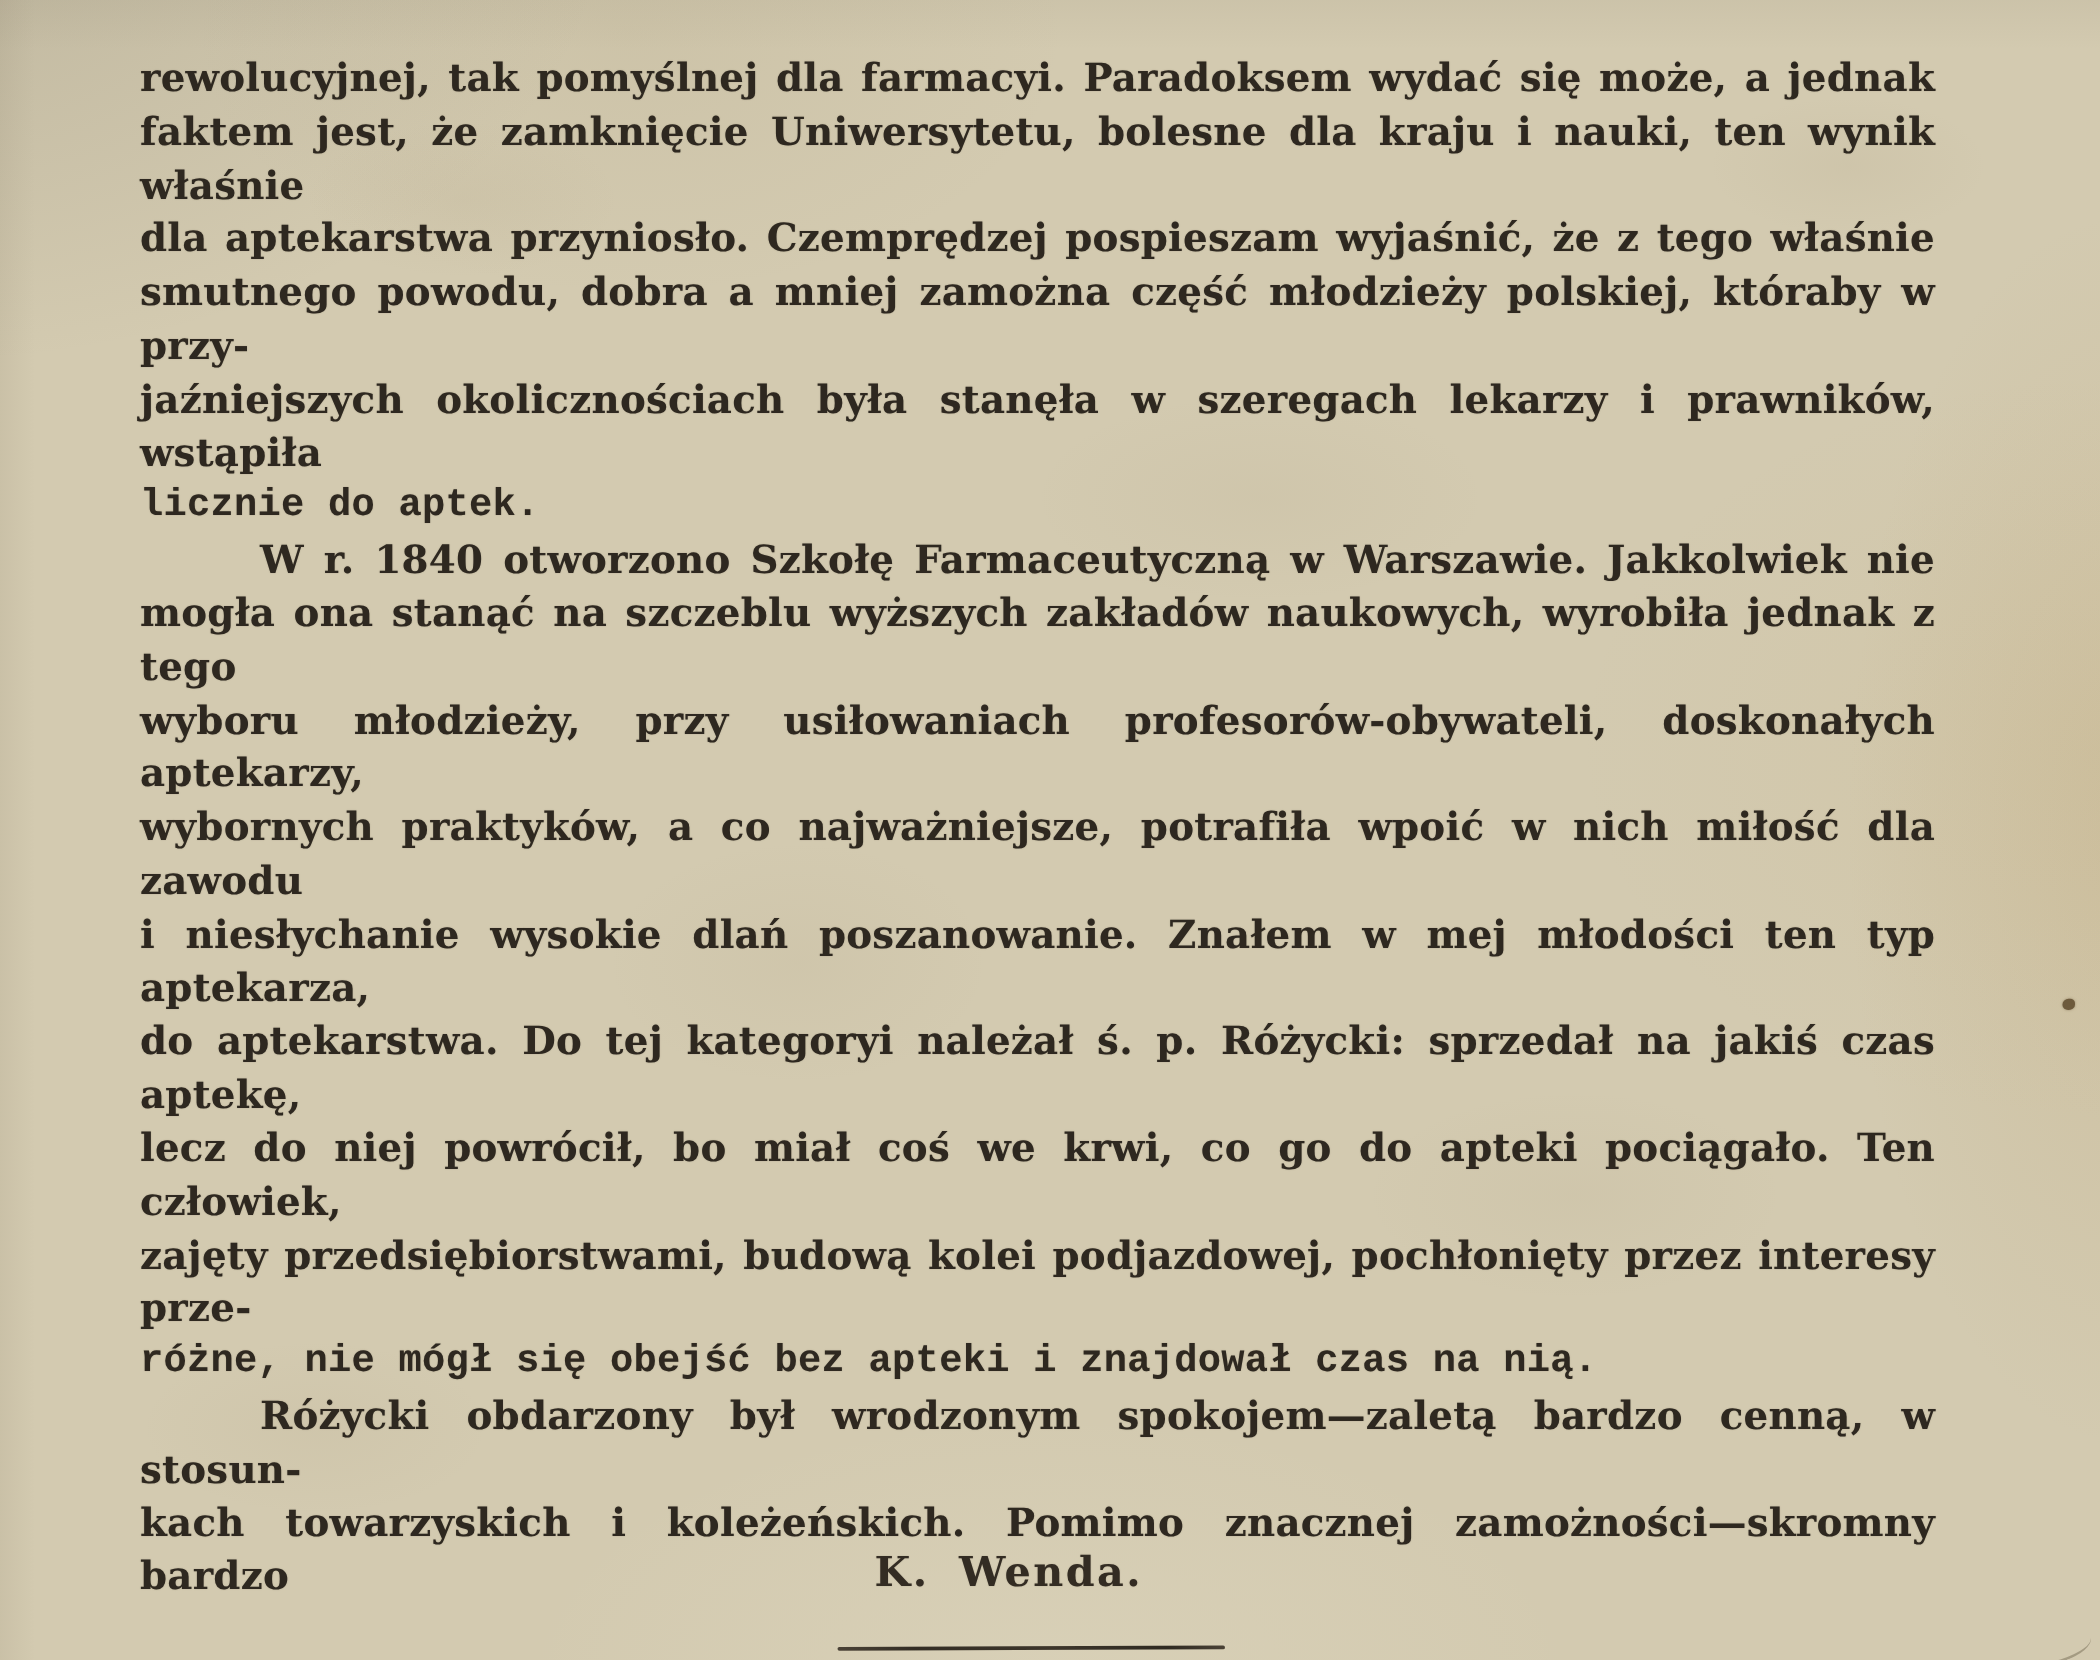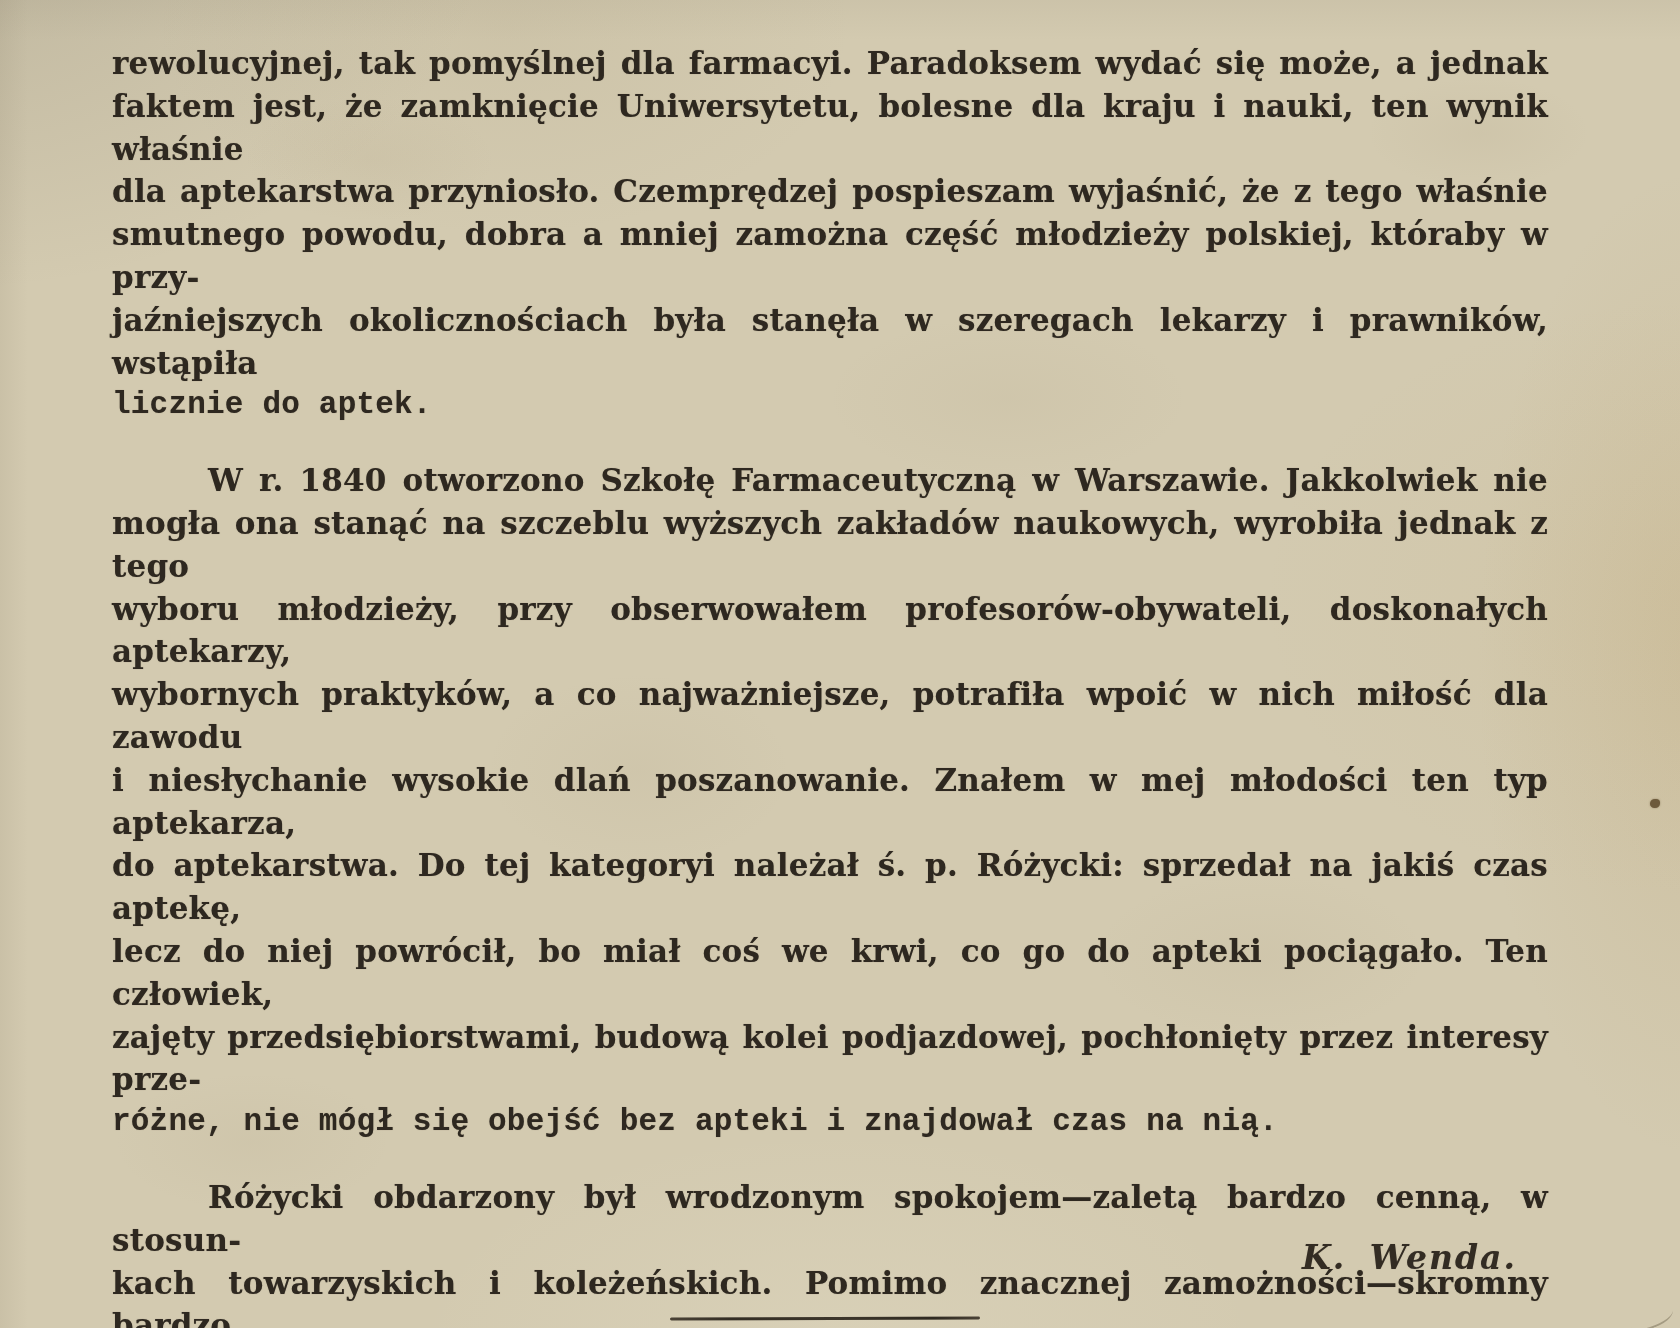--- a/index.html
+++ b/index.html
@@ -42,29 +42,28 @@
     color: #2e2820;
     letter-spacing: 0.2px;
   }
   .line {
     text-align: justify;
     text-align-last: justify;
     white-space: normal;
     text-shadow: 0 0 1px rgba(62,54,40,0.35);
   }
   .line.end  { text-align-last: left; font-family: Liberation Mono, monospace; }
-  .line.indent { text-indent: 96px; margin-top: 32px; }
+  .line.indent { text-indent: 96px; }
   #signature {
     position: absolute;
     top: 1238px;
-    left: 127px;
+    left: 112px;
     width: 1390px;
-    text-align: right;
+    text-align: center;
     font-size: 33px;
-    font-style: italic;
     font-weight: bold;
     color: #332c23;
     letter-spacing: 2px;
     word-spacing: 10px;
     text-shadow: 0 0 1px rgba(62,54,40,0.3);
   }
   #end-rule {
     position: absolute;
     left: 670px; top: 1317px;
     width: 310px; height: 3px;
@@ -96,21 +95,21 @@
 
   <div id="body-text">
     <div class="line">rewolucyjnej, tak pomyślnej dla farmacyi. Paradoksem wydać się może, a jednak</div>
     <div class="line">faktem jest, że zamknięcie Uniwersytetu, bolesne dla kraju i nauki, ten wynik właśnie</div>
     <div class="line">dla aptekarstwa przyniosło. Czemprędzej pospieszam wyjaśnić, że z tego właśnie</div>
     <div class="line">smutnego powodu, dobra a mniej zamożna część młodzieży polskiej, któraby w przy-</div>
     <div class="line">jaźniejszych okolicznościach była stanęła w szeregach lekarzy i prawników, wstąpiła</div>
     <div class="line end">licznie do aptek.</div>
     <div class="line indent">W r. 1840 otworzono Szkołę Farmaceutyczną w Warszawie. Jakkolwiek nie</div>
     <div class="line">mogła ona stanąć na szczeblu wyższych zakładów naukowych, wyrobiła jednak z tego</div>
-    <div class="line">wyboru młodzieży, przy obserwowałem profesorów-obywateli, doskonałych aptekarzy,</div>
+    <div class="line">wyboru młodzieży, przy usiłowaniach profesorów-obywateli, doskonałych aptekarzy,</div>
     <div class="line">wybornych praktyków, a co najważniejsze, potrafiła wpoić w nich miłość dla zawodu</div>
     <div class="line">i niesłychanie wysokie dlań poszanowanie. Znałem w mej młodości ten typ aptekarza,</div>
     <div class="line">do aptekarstwa. Do tej kategoryi należał ś. p. Różycki: sprzedał na jakiś czas aptekę,</div>
     <div class="line">lecz do niej powrócił, bo miał coś we krwi, co go do apteki pociągało. Ten człowiek,</div>
     <div class="line">zajęty przedsiębiorstwami, budową kolei podjazdowej, pochłonięty przez interesy prze-</div>
     <div class="line end">różne, nie mógł się obejść bez apteki i znajdował czas na nią.</div>
     <div class="line indent">Różycki obdarzony był wrodzonym spokojem—zaletą bardzo cenną, w stosun-</div>
     <div class="line">kach towarzyskich i koleżeńskich. Pomimo znacznej zamożności—skromny bardzo</div>
 
   </div>

